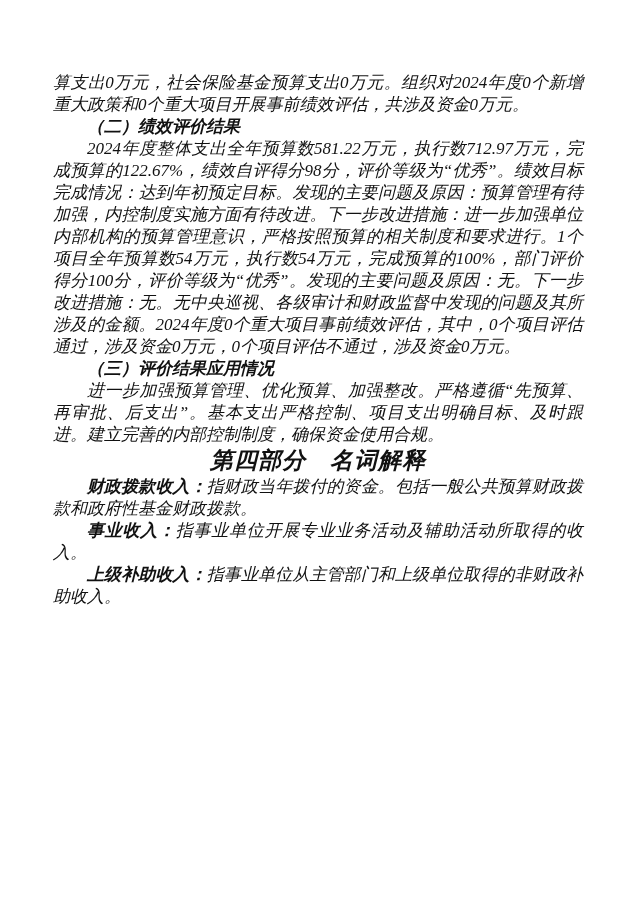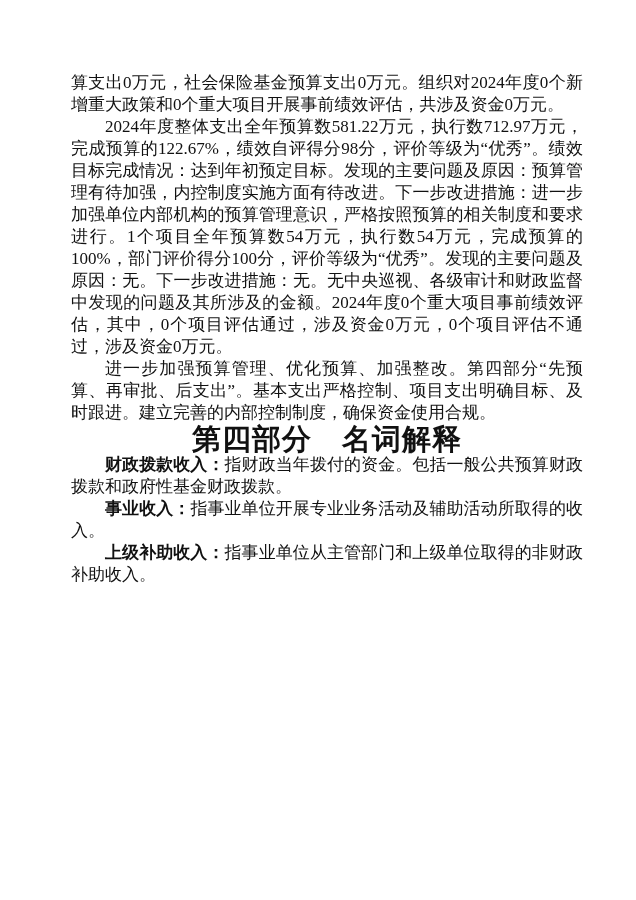--- a/index.html
+++ b/index.html
@@ -10,64 +10,67 @@
   .doc-page {
     position: relative;
     width: 636px;
     height: 900px;
     background: #ffffff;
     overflow: hidden;
     font-family: "Liberation Serif", "DejaVu Serif", serif;
     color: #111111;
   }
   .content {
-    padding: 72px 53px 0 71px;
+    padding: 72px 53px 0 53px;
     font-size: 17px;
     line-height: 22px;
     text-align: justify;
     text-justify: inter-ideograph;
+    font-style: italic;
   }
   .content p {
     margin: 0;
   }
   .indent {
     text-indent: 2em;
   }
   .sec-heading {
     font-weight: bold;
     text-indent: 2em;
     text-align: left;
   }
   .part-title {
     margin: 145px 0 33px 0;
-    font-size: 29px;
+    font-size: 23px;
     line-height: 30px;
     font-weight: bold;
     text-align: center;
     text-indent: 0;
     letter-spacing: 1px;
   }
   .def-term {
     font-weight: bold;
     margin-top: 48px;
   }
 </style>
 </head>
 <body>
 
 <div class="doc-page">
   <div class="content">
 
     <p>算支出0万元，社会保险基金预算支出0万元。组织对2024年度0个新增重大政策和0个重大项目开展事前绩效评估，共涉及资金0万元。</p>
 
+    <p class="sec-heading">（二）绩效评价结果</p>
 
     <p class="indent">2024年度整体支出全年预算数581.22万元，执行数712.97万元，完成预算的122.67%，绩效自评得分98分，评价等级为“优秀”。绩效目标完成情况：达到年初预定目标。发现的主要问题及原因：预算管理有待加强，内控制度实施方面有待改进。下一步改进措施：进一步加强单位内部机构的预算管理意识，严格按照预算的相关制度和要求进行。1个项目全年预算数54万元，执行数54万元，完成预算的100%，部门评价得分100分，评价等级为“优秀”。发现的主要问题及原因：无。下一步改进措施：无。无中央巡视、各级审计和财政监督中发现的问题及其所涉及的金额。2024年度0个重大项目事前绩效评估，其中，0个项目评估通过，涉及资金0万元，0个项目评估不通过，涉及资金0万元。</p>
 
+    <p class="sec-heading">（三）评价结果应用情况</p>
 
-    <p class="indent">进一步加强预算管理、优化预算、加强整改。第四部分“先预算、再审批、后支出”。基本支出严格控制、项目支出明确目标、及时跟进。建立完善的内部控制制度，确保资金使用合规。</p>
+    <p class="indent">进一步加强预算管理、优化预算、加强整改。严格遵循“先预算、再审批、后支出”。基本支出严格控制、项目支出明确目标、及时跟进。建立完善的内部控制制度，确保资金使用合规。</p>
 
     <p class="part-title">第四部分　名词解释</p>
 
     <p class="indent"><span class="def-term">财政拨款收入：</span><span>指财政当年拨付的资金。包括一般公共预算财政拨款和政府性基金财政拨款。</span></p>
 
     <p class="indent"><span class="def-term">事业收入：</span><span>指事业单位开展专业业务活动及辅助活动所取得的收入。</span></p>
 
     <p class="indent"><span class="def-term">上级补助收入：</span><span>指事业单位从主管部门和上级单位取得的非财政补助收入。</span></p>
 
   </div>

